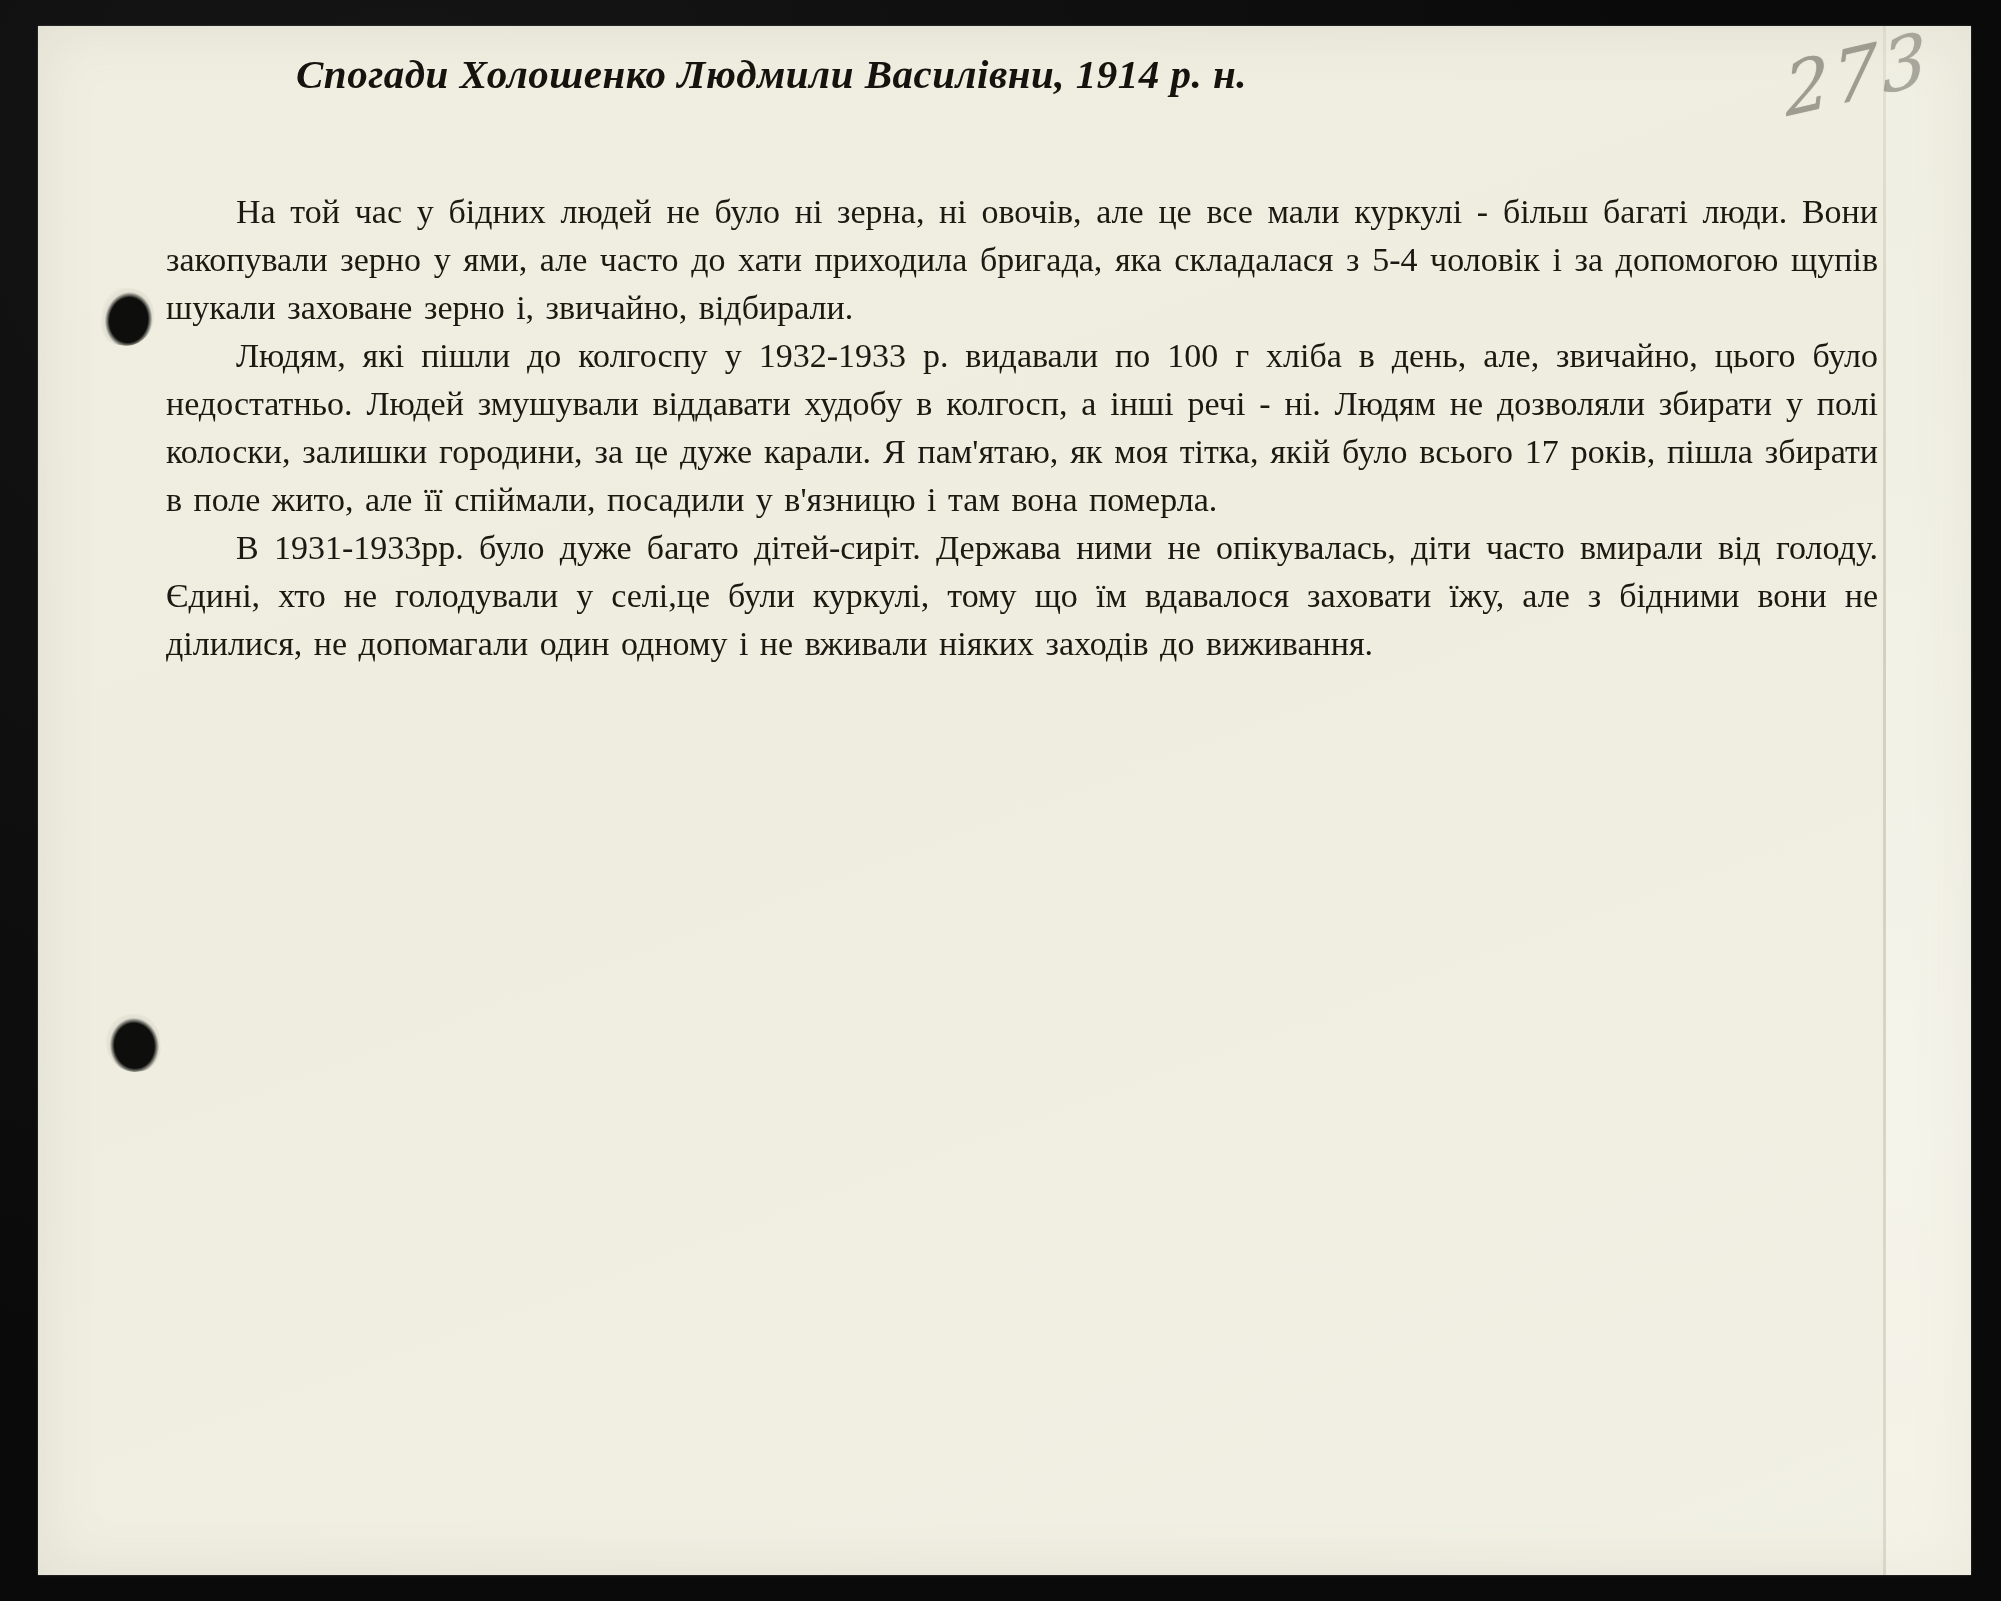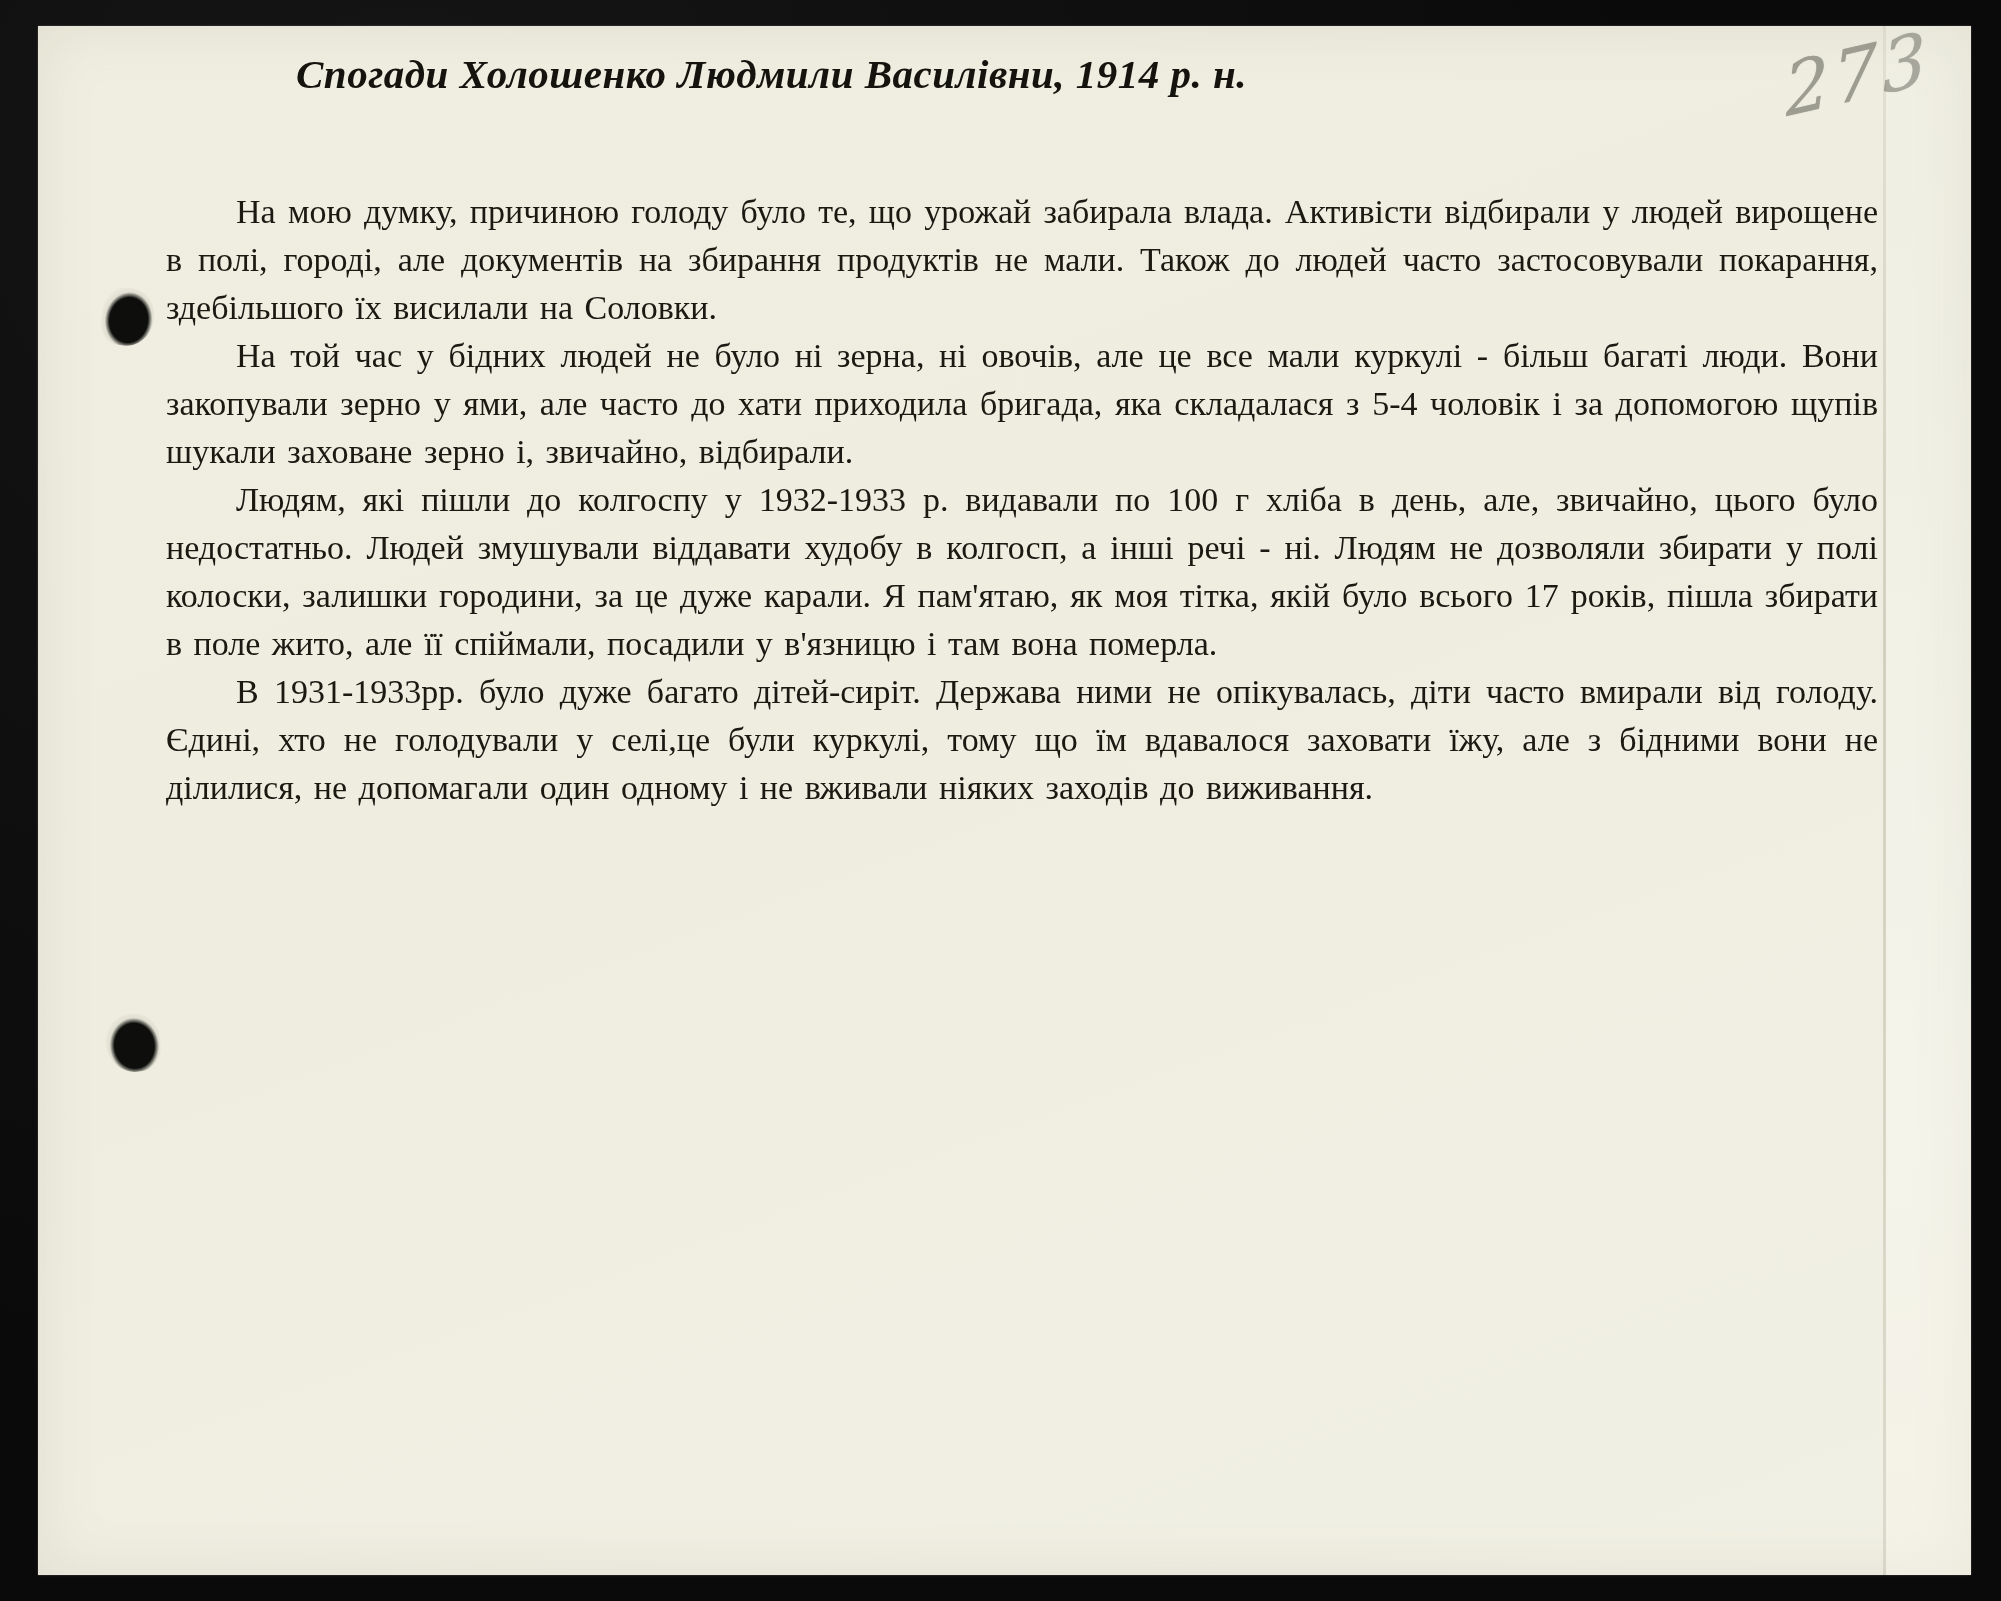--- a/index.html
+++ b/index.html
@@ -128,21 +128,20 @@
 <body>
 
 <div class="scan">
   <div class="paper">
 
     <div class="page-number">273</div>
 
     <h1 class="doc-title">Спогади Холошенко Людмили Василівни, 1914 р. н.</h1>
 
     <div class="doc-body" id="paragraphs">
-        <p>На мою думку, причиною голоду було те, що урожай забирала влада. Активісти відбирали у людей вирощене в полі, городі, але документів на збирання продуктів не мали. Також до людей часто застосовували покарання, здебільшого їх висилали на Соловки.</p>
         <p>На той час у бідних людей не було ні зерна, ні овочів, але це все мали куркулі - більш багаті люди. Вони закопували зерно у ями, але часто до хати приходила бригада, яка складалася з 5-4 чоловік і за допомогою щупів шукали заховане зерно і, звичайно, відбирали.</p>
         <p>Людям, які пішли до колгоспу у 1932-1933 р. видавали по 100 г хліба в день, але, звичайно, цього було недостатньо. Людей змушували віддавати худобу в колгосп, а інші речі - ні. Людям не дозволяли збирати у полі колоски, залишки городини, за це дуже карали. Я пам'ятаю, як моя тітка, якій було всього 17 років, пішла збирати в поле жито, але її спіймали, посадили у в'язницю і там вона померла.</p>
         <p>В 1931-1933рр. було дуже багато дітей-сиріт. Держава ними не опікувалась, діти часто вмирали від голоду. Єдині, хто не голодували у селі,це були куркулі, тому що їм вдавалося заховати їжу, але з бідними вони не ділилися, не допомагали один одному і не вживали ніяких заходів до виживання.</p>
       </div>
 
     <span class="hole hole-top"></span>
     <span class="hole hole-bottom"></span>
 
     <div class="crease-light"></div>
     <div class="crease"></div>

